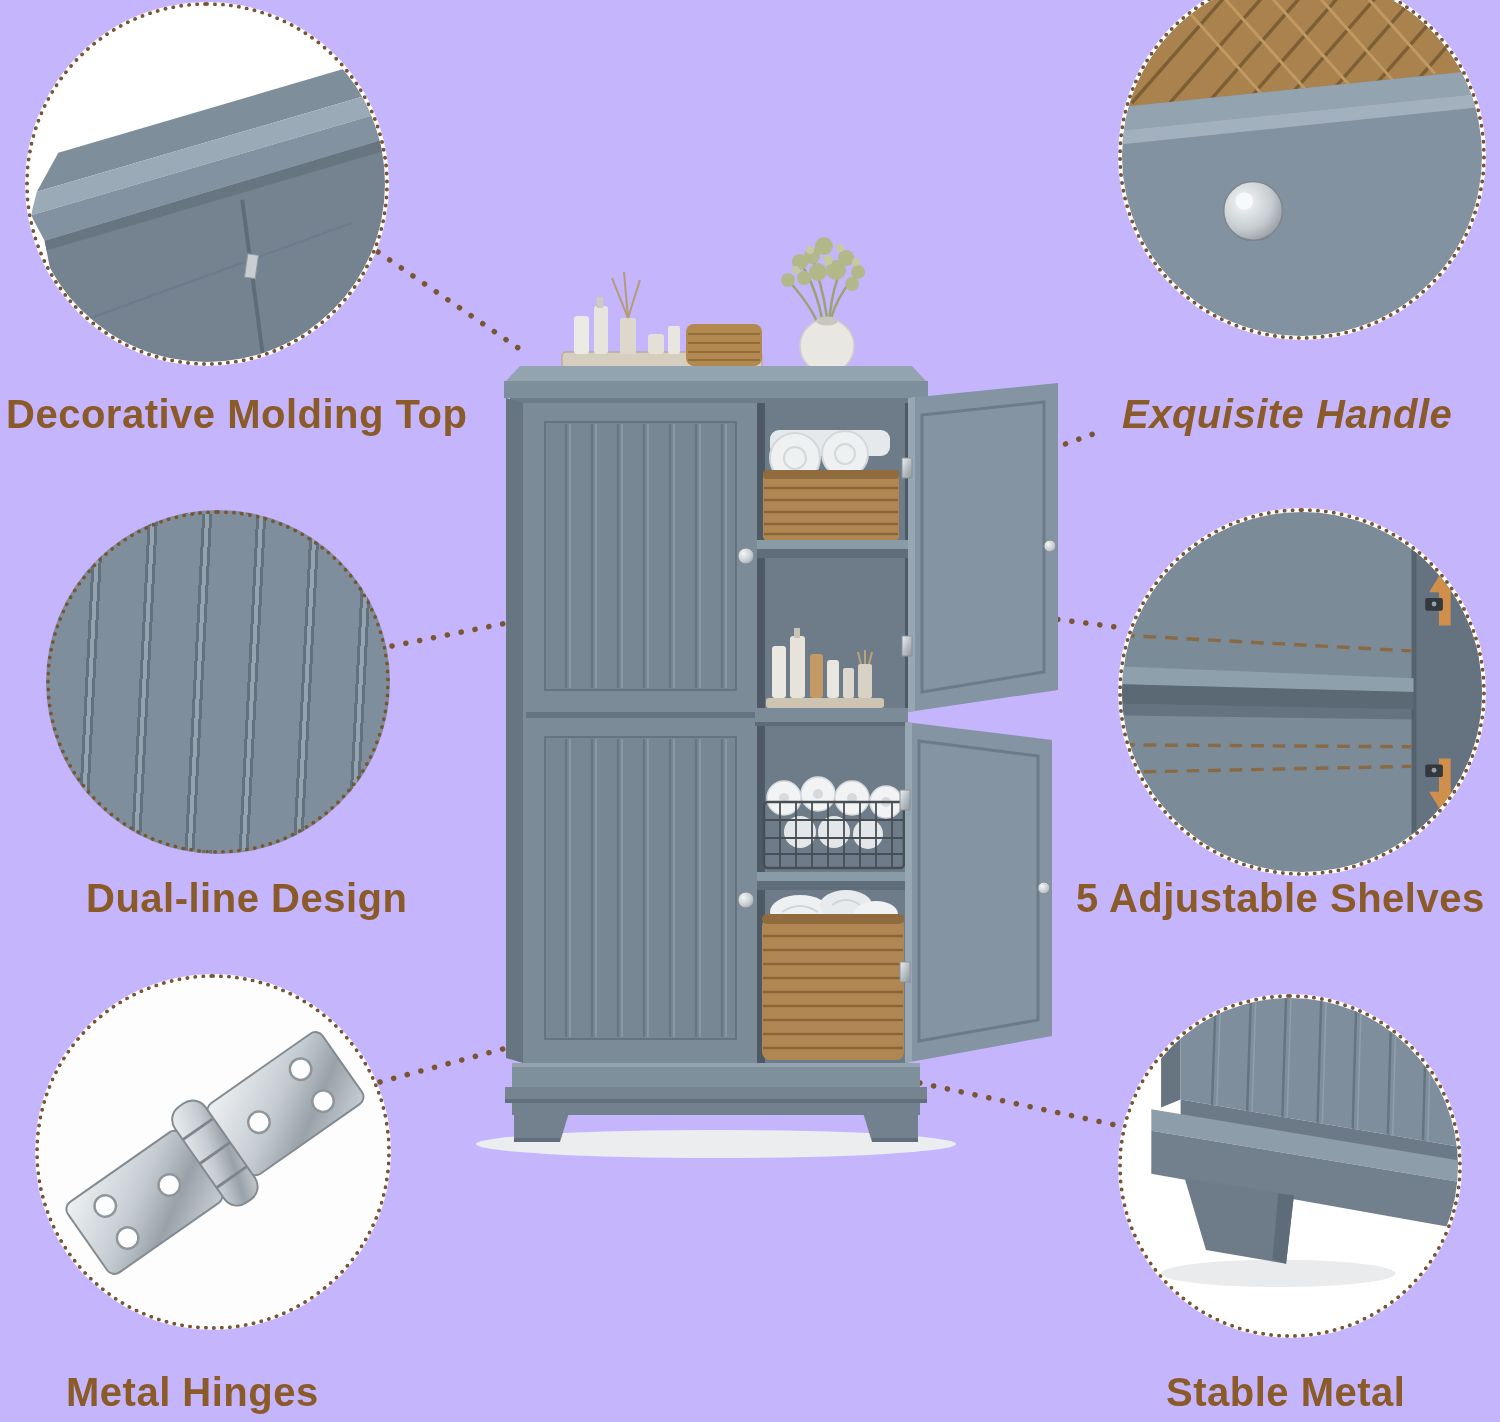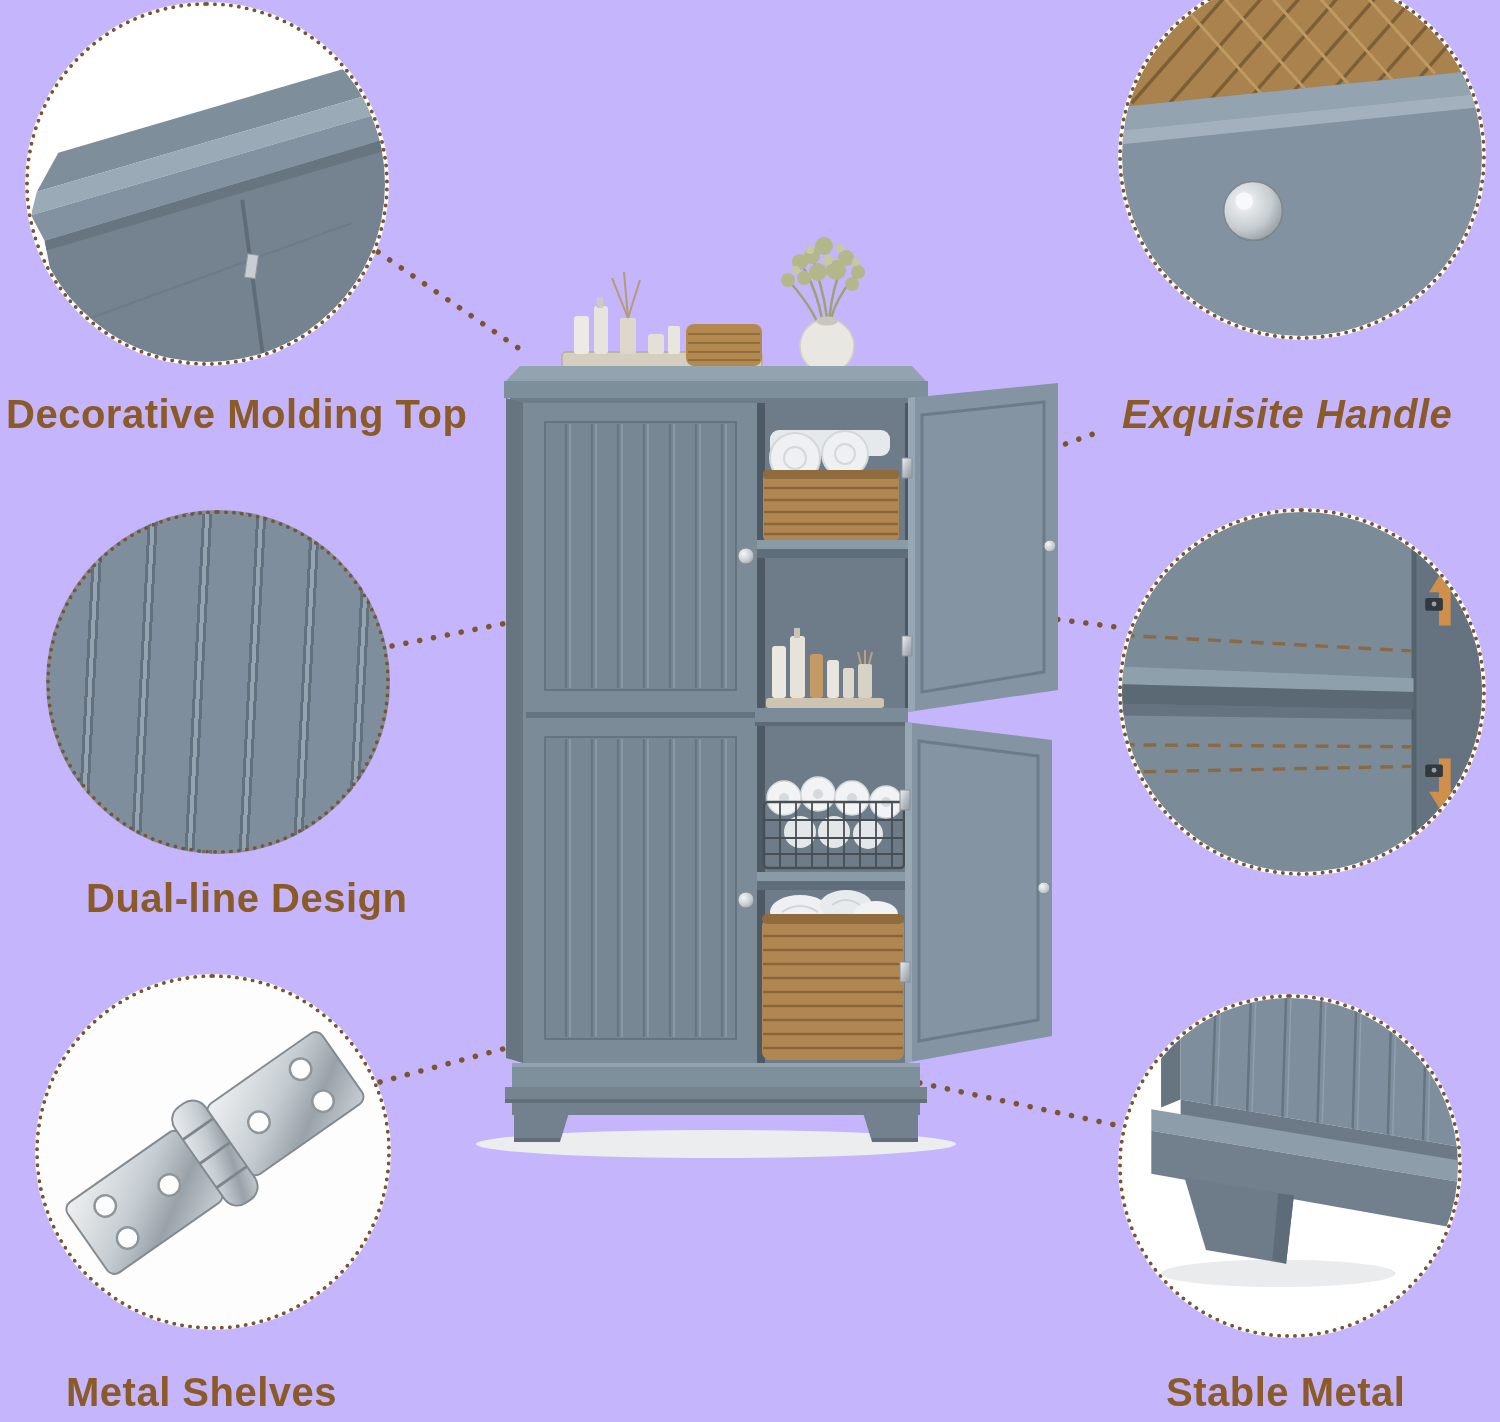--- a/index.html
+++ b/index.html
@@ -440,16 +440,17 @@
       <polygon points="30,136 344,188 344,236 30,180" fill="#71808c"></polygon>
       <ellipse cx="160" cy="282" rx="120" ry="14" fill="#e9ebed"></ellipse>
       <polygon points="64,184 176,202 168,272 86,258" fill="#6d7c88"></polygon>
       <polygon points="160,200 176,202 168,272 154,268" fill="#5d6c78"></polygon>
     </svg>
   </div>
 
   <div class="callout-label" style="left:6px;top:392px;">Decorative Molding Top</div>
   <div class="callout-label" style="left:1122px;top:392px;font-style:italic;">Exquisite Handle</div>
   <div class="callout-label" style="left:54px;top:876px;margin-left:32px;">Dual-line Design</div>
-  <div class="callout-label" style="left:66px;top:1370px;">Metal Shelves</div>
+  <div class="callout-label" style="left:1076px;top:876px;">5 Adjustable Shelves</div>
+  <div class="callout-label" style="left:66px;top:1370px;">Metal Hinges</div>
   <div class="callout-label" style="left:1166px;top:1370px;">Stable Metal</div>
 
 </div>
 
 </body></html>

